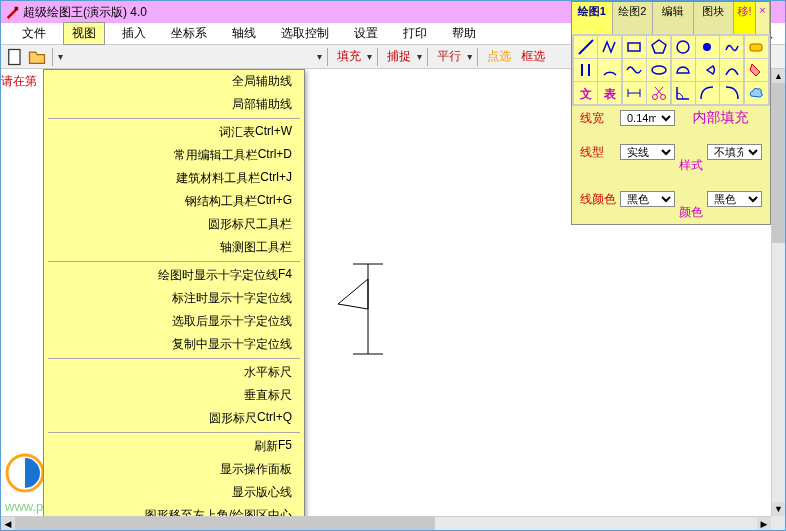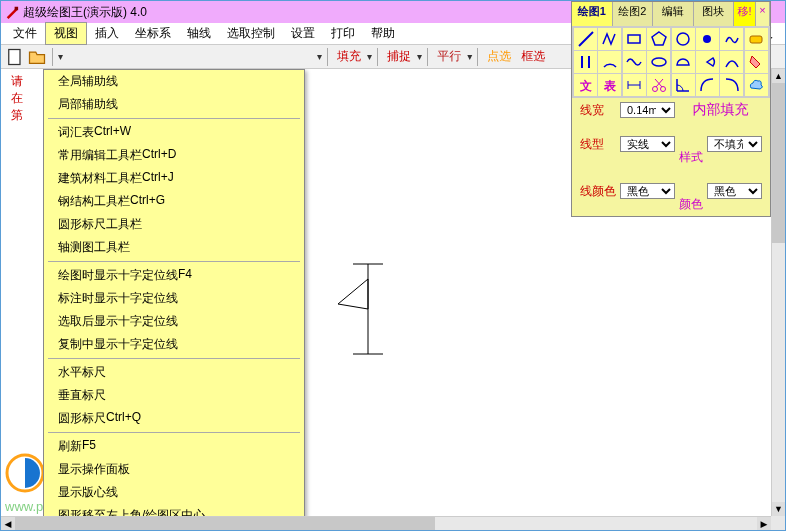--- a/index.html
+++ b/index.html
@@ -1,38 +1,38 @@
 <!DOCTYPE html>
 <html><head>
 <meta charset="utf-8">
 <style>
 * { margin:0; padding:0; box-sizing:border-box; font-family:"Microsoft YaHei","SimSun",sans-serif; font-size:12px; }
 body { background:#fff; width:786px; height:531px; overflow:hidden; position:relative; border:1px solid #5a9dd6; }
 .titlebar { height:22px; background:#f0abfc; display:flex; align-items:center; padding:0 4px; gap:4px; }
 .titlebar .app-icon { width:14px; height:14px; }
 .menubar { height:22px; background:#fff; display:flex; align-items:center; padding:0 4px; gap:0; border-bottom:1px solid #ccc; }
-.menu-item { padding:2px 8px; cursor:pointer; }
+.menu-item { padding:2px 8px; cursor:pointer;margin-left:9px; }
 .menu-item.active { background:#ffff99; border:1px solid #999; }
 .menu-right { margin-left:auto; display:flex; }
 .toolbar { height:24px; background:#f0f0f0; display:flex; align-items:center; padding:0 4px; gap:2px; border-bottom:1px solid #ccc; }
 .tool-btn { width:20px; height:20px; display:flex; align-items:center; justify-content:center; cursor:pointer; }
 .tool-label { padding:0 4px; cursor:pointer; }
 .tool-label.red { color:#c00; }
 .tool-label.blue { color:#b91c1c; }
 .tool-label.orange { color:#f90; }
 .tool-sep { width:1px; height:18px; background:#aaa; margin:0 3px; }
 .dd { font-size:10px; color:#333; }
 .workspace { position:absolute; top:68px; left:0; right:0; bottom:14px; background:#fff; display:flex; }
-.left-strip { width:42px; background:#fff; padding:4px 10px; color:#c00; writing-mode:horizontal-tb; font-size:12px; }
+.left-strip { width:42px; background:#fff; padding:4px 0; color:#c00; writing-mode:horizontal-tb; font-size:12px; }
 .canvas { flex:1; background:#fff; position:relative; overflow:hidden; }
 .dropdown-menu { position:absolute; top:0; left:0; width:262px; background:#ffff99; border:1px solid #888; box-shadow:2px 2px 4px rgba(0,0,0,.3); z-index:50; }
-.dm-item { display:flex; justify-content:flex-start; padding:3px 12px 3px 14px; cursor:pointer; }
+.dm-item { display:flex; justify-content:flex-end; padding:3px 12px 3px 35px; cursor:pointer; }
 .dm-sep { height:1px; background:#aaa; margin:2px 4px; }
 .palette { position:absolute; top:0; right:14px; width:200px; background:#f5f5a0; border:1px solid #888; z-index:60; }
-.pal-tabs { display:flex; height:24px; background:#e8e8a0; }
+.pal-tabs { display:flex; height:32px; background:#e8e8a0; }
 .pal-tab { flex:1; text-align:center; padding:2px 0; cursor:pointer; border-right:1px solid #aaa; font-size:11px; }
 .pal-tab.active { background:#ffff66; font-weight:bold; color:#008; }
 .pal-tab.move { background:#ff0; color:#c0c; width:22px; flex:0 0 22px; }
 .pal-tab.close { background:#f5f5a0; color:#c0c; width:14px; flex:0 0 14px; }
 .pal-grid { display:grid; grid-template-columns:repeat(8,1fr); gap:1px; padding:2px; background:#ccc; }
 .pal-cell { width:23px; height:22px; background:#ffff99; display:flex; align-items:center; justify-content:center; cursor:pointer; }
 .pal-cell svg { width:18px; height:18px; }
 .pal-opts { padding:3px 8px; display:grid; grid-template-columns:auto 1fr auto 1fr; gap:3px 4px; align-items:center; font-size:11px; }
 .pal-opts .lab { color:#c00; }
 .pal-opts .lab2 { color:#c0c;margin-top:27px; }

